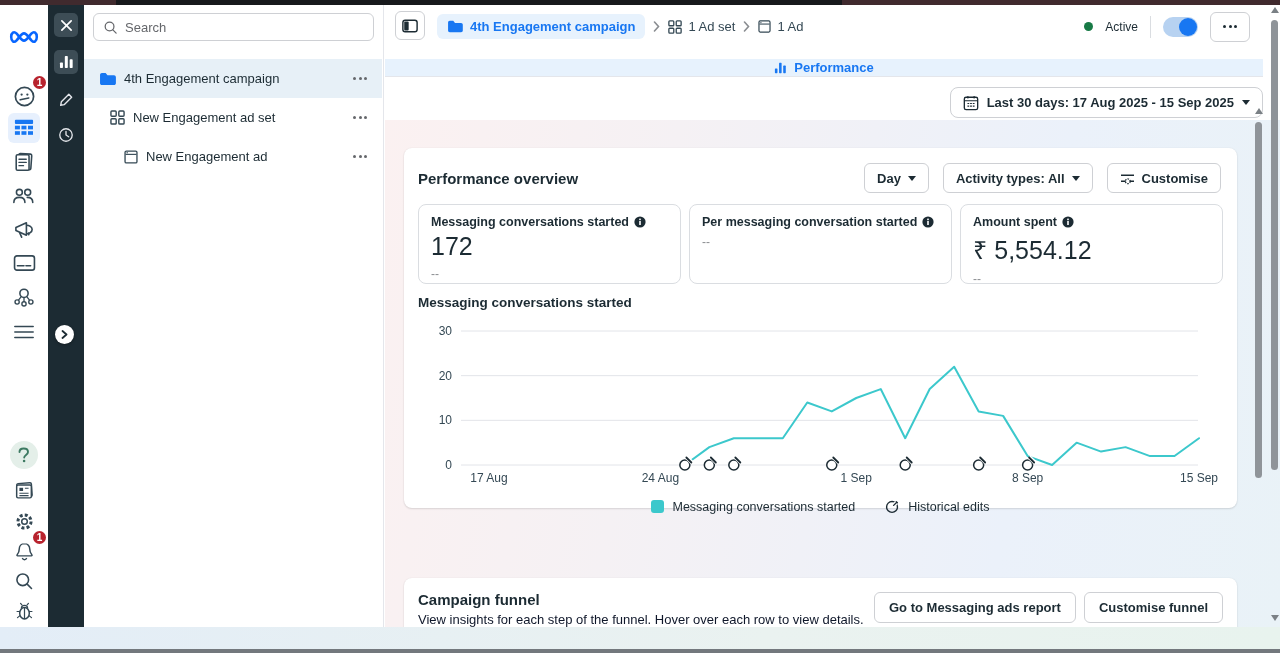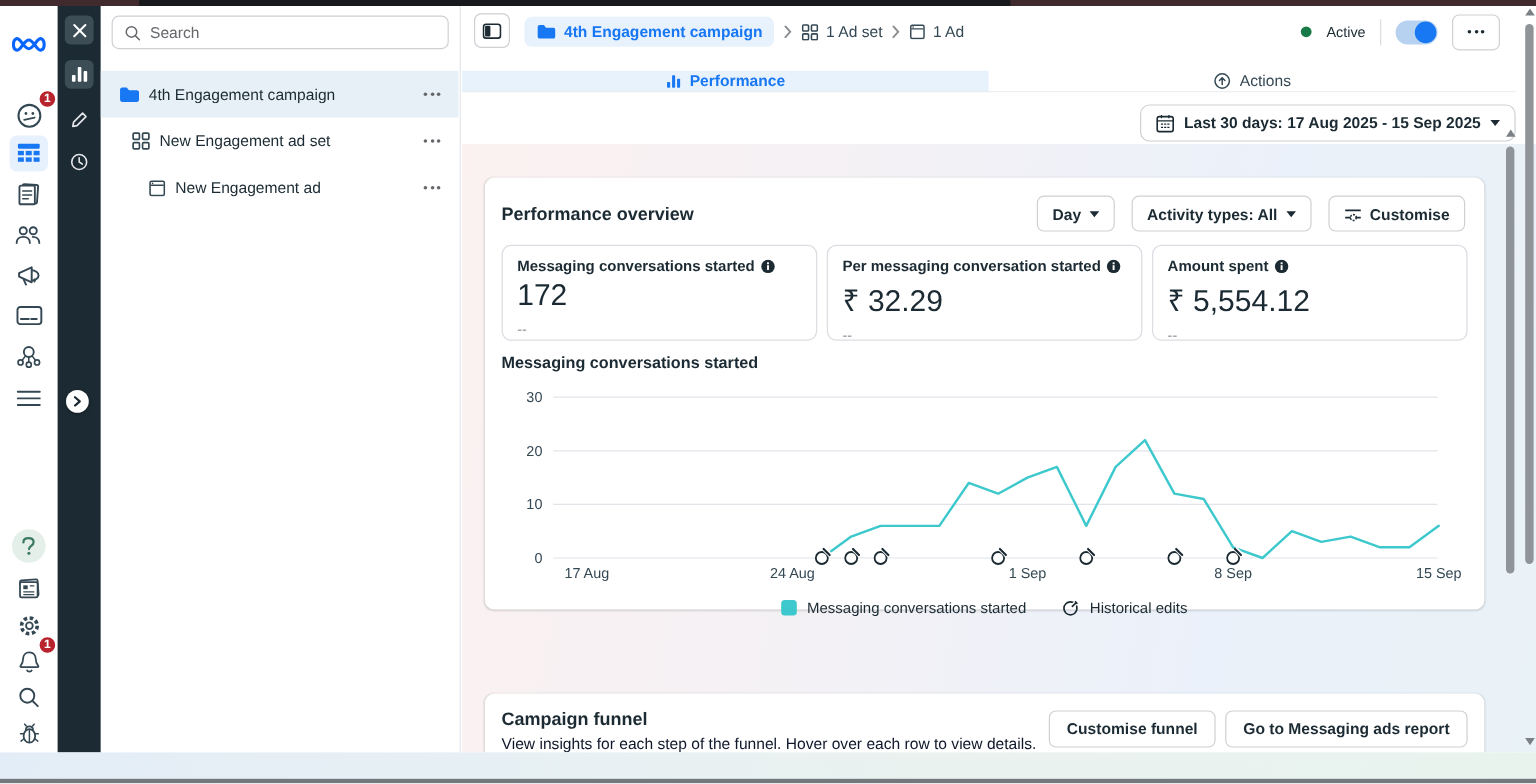--- a/index.html
+++ b/index.html
@@ -362,27 +362,20 @@
     </div>
 
     <div class="tabs">
       <div class="tab active">
         <svg width="13" height="12" viewBox="0 0 16 15">
             <rect x="1" y="8" width="3.2" height="6" rx="0.8" fill="#1877f2"></rect>
             <rect x="6.2" y="1" width="3.2" height="13" rx="0.8" fill="#1877f2"></rect>
             <rect x="11.4" y="4.5" width="3.2" height="9.5" rx="0.8" fill="#1877f2"></rect>
           </svg>
         <span>Performance</span>
-      </div>
-      <div class="tab">
-        <svg width="15" height="15" viewBox="0 0 18 18">
-            <circle cx="9" cy="9" r="7.2" fill="none" stroke="#344854" stroke-width="1.5"></circle>
-            <path d="M9 12.5 V6 M6.3 8.5 L9 5.8 L11.7 8.5" fill="none" stroke="#344854" stroke-width="1.5" stroke-linecap="round" stroke-linejoin="round"></path>
-          </svg>
-        <span style="font-weight:400">Actions</span>
       </div>
     </div>
 
     <div class="date-row">
       <div class="date-btn">
         <svg width="16" height="16" viewBox="0 0 18 18">
             <rect x="1.5" y="2.5" width="15" height="14" rx="2" fill="none" stroke="#1c2b33" stroke-width="1.5"></rect>
             <path d="M1.5 6.5 h15 M5.5 1 v3 M12.5 1 v3 M5 9.5 h2 M8 9.5 h2 M11 9.5 h2 M5 12.5 h2 M8 12.5 h2 M11 12.5 h2" stroke="#1c2b33" stroke-width="1.2"></path>
           </svg>
         <span>Last 30 days: 17 Aug 2025 - 15 Sep 2025</span>
@@ -428,21 +421,20 @@
           </div>
           <div class="metric">
             <div class="m-label">
                 <span>Per messaging conversation started</span>
               <svg width="12" height="12" viewBox="0 0 12 12">
                   <circle cx="6" cy="6" r="5.6" fill="#1c2b33"></circle>
                   <rect x="5.2" y="5" width="1.6" height="4" fill="#fff"></rect>
                   <rect x="5.2" y="2.6" width="1.6" height="1.6" fill="#fff"></rect>
                 </svg>
             </div>
-            <div class="m-value">₹ 32.29</div>
             <div class="m-sub">--</div>
           </div>
           <div class="metric">
             <div class="m-label">
                 <span>Amount spent</span>
               <svg width="12" height="12" viewBox="0 0 12 12">
                   <circle cx="6" cy="6" r="5.6" fill="#1c2b33"></circle>
                   <rect x="5.2" y="5" width="1.6" height="4" fill="#fff"></rect>
                   <rect x="5.2" y="2.6" width="1.6" height="1.6" fill="#fff"></rect>
                 </svg>
@@ -509,22 +501,22 @@
         </div>
       </div>
 
       <div class="card" id="funnel-card">
         <div class="funnel-head">
           <div class="funnel-text">
             <div class="funnel-title">Campaign funnel</div>
             <div class="funnel-sub">View insights for each step of the funnel. Hover over each row to view details.</div>
           </div>
           <div class="funnel-btns">
+            <span class="funnel-btn">Go to Messaging ads report</span>
             <span class="funnel-btn">Customise funnel</span>
-            <span class="funnel-btn">Go to Messaging ads report</span>
           </div>
         </div>
       </div>
 
     </div>
   </div>
 
   <div class="scroll-outer">
     <span class="sb-arrow sb-up"></span>
     <span class="thumb"></span>

